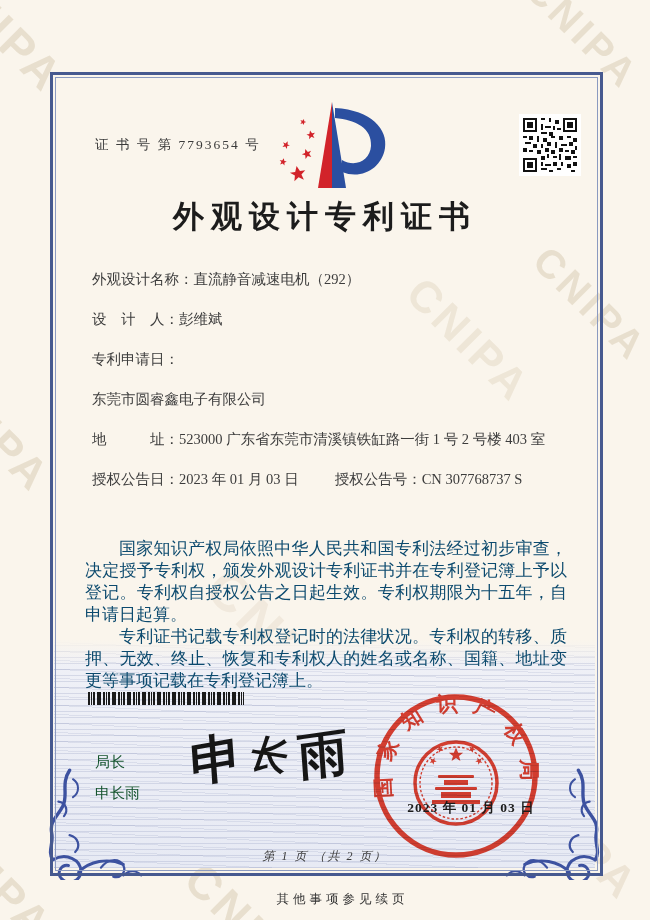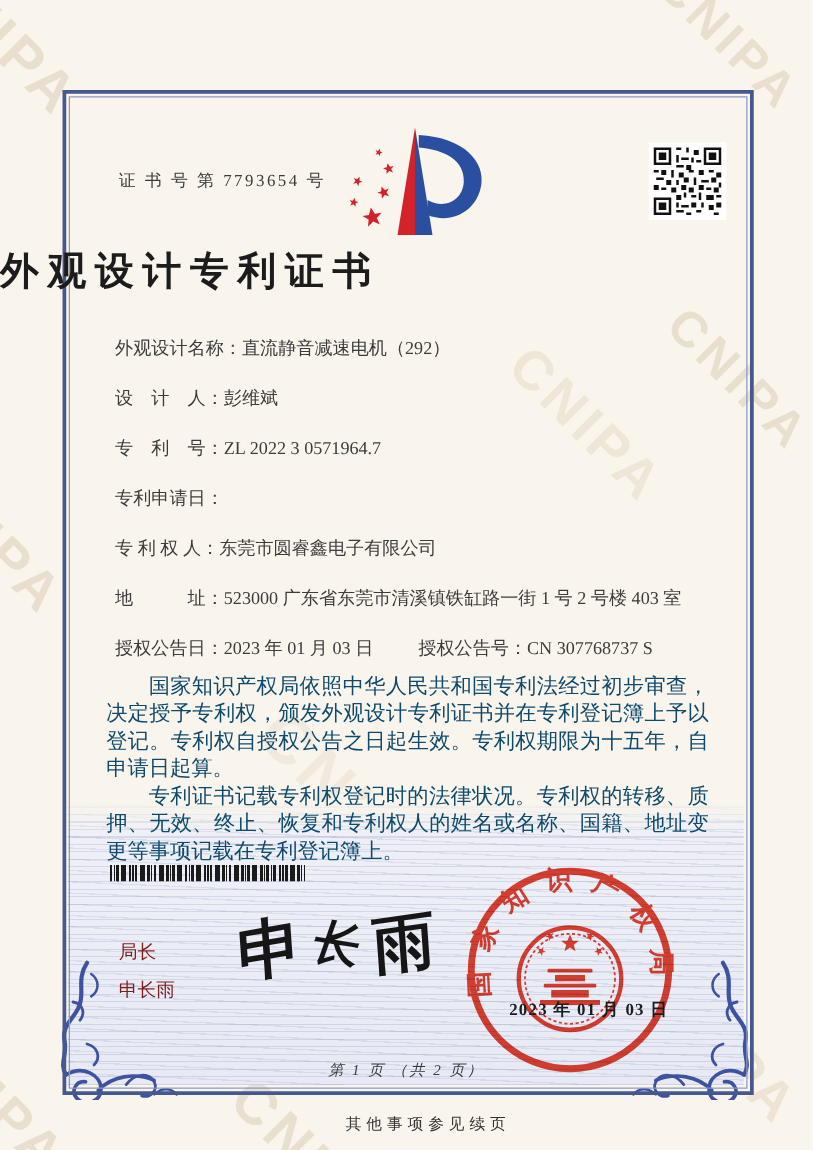--- a/index.html
+++ b/index.html
@@ -50,21 +50,21 @@
     background:linear-gradient(#faf5ec,rgba(250,245,236,0));
   }
 
   
   .cert-no{
     left:95px;top:100px;font-size:13.5px;letter-spacing:2px;color:#3a3a3a;z-index:4;margin-top:36px;
   }
   .logo{left:256px;top:100px;width:140px;height:92px;z-index:4;}
   .qr{left:519px;top:114px;width:58px;height:58px;background:#fff;padding:2px;z-index:4;}
   .title{
-    left:0;right:0;top:196px;text-align:left;
+    left:0;right:0;top:196px;text-align:center;
     font-size:31px;font-weight:bold;letter-spacing:7px;color:#1c1c1c;z-index:4;
   }
 
   
   .fields{left:92px;top:270px;width:480px;z-index:4;font-size:14.5px;color:#3c3c3c;}
   .field-row{height:40px;display:flex;line-height:19px;white-space:pre;}
   .field-label{flex:none;font-family:Liberation Serif, serif;}
   .grant-row{display:flex;line-height:19px;white-space:pre;}
   .grant-pair2{margin-left:36px;}
 
@@ -78,21 +78,21 @@
   
   .barcode{
     left:88px;top:692px;width:156px;height:13px;z-index:4;
     background-image:
       repeating-linear-gradient(90deg,#1a1a1a 0 2px,transparent 2px 5px),
       repeating-linear-gradient(90deg,#1a1a1a 0 1px,transparent 1px 3px);
   }
   .director{
     left:95px;top:746px;z-index:4;
     font-family:"Liberation Sans","DejaVu Sans",sans-serif;
-    font-size:15px;color:#7f1d1d;line-height:31px;
+    font-size:15px;color:#14532d;line-height:31px;
   }
   .signature{
     left:190px;top:722px;width:170px;z-index:5;color:#161616;
     font-weight:700;transform:rotate(-3deg);
   }
   .sig-char{display:inline-block;}
   .sig-1{font-size:52px;transform:rotate(-7deg) skewX(-6deg);}
   .sig-2{font-size:38px;transform:rotate(12deg) translateY(-6px) skewX(-10deg);margin-left:4px;}
   .sig-3{font-size:50px;transform:rotate(-5deg) skewX(-4deg);margin-left:6px;}
 
@@ -249,27 +249,24 @@
 <div class="abs title">外观设计专利证书</div>
 
 <div class="abs fields">
   <div class="field-row">
     <span class="field-label">外观设计名称：</span><span>直流静音减速电机（292）</span>
   </div>
   <div class="field-row">
     <span class="field-label">设　计　人：</span><span>彭维斌</span>
   </div>
   <div class="field-row">
-    <span class="field-label">专　利　号：</span><span>ZL 2022 3 0571964.7</span>
-  </div>
-  <div class="field-row">
     <span class="field-label">专利申请日：</span>
   </div>
   <div class="field-row">
-    <span class="field-label">专 利 权 人：</span><span>东莞市圆睿鑫电子有限公司</span>
+    <span>东莞市圆睿鑫电子有限公司</span>
   </div>
   <div class="field-row">
     <span class="field-label">地　　　址：</span><span>523000 广东省东莞市清溪镇铁缸路一街 1 号 2 号楼 403 室</span>
   </div>
   <div class="grant-row">
     <span>授权公告日：</span><span>2023 年 01 月 03 日</span>
     <span class="grant-pair2">授权公告号：</span><span>CN 307768737 S</span>
   </div>
 </div>
 

